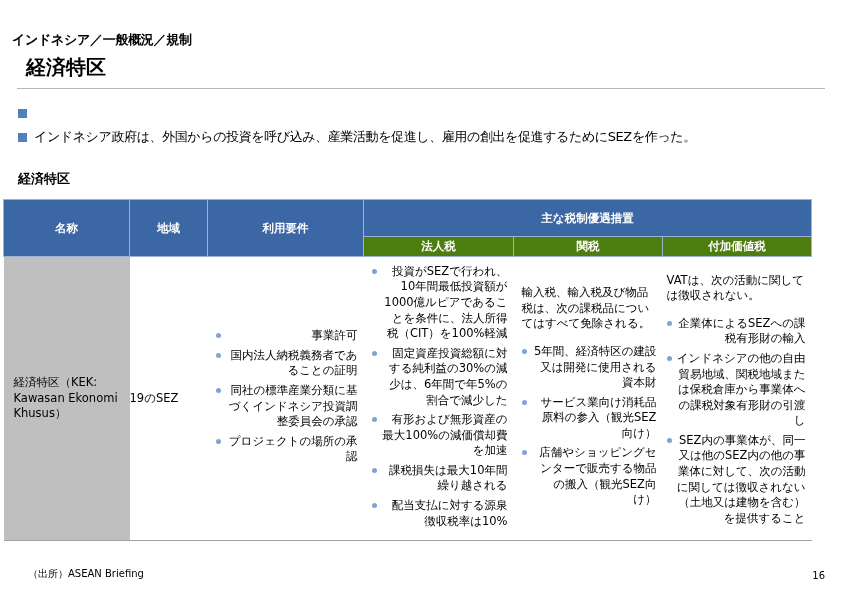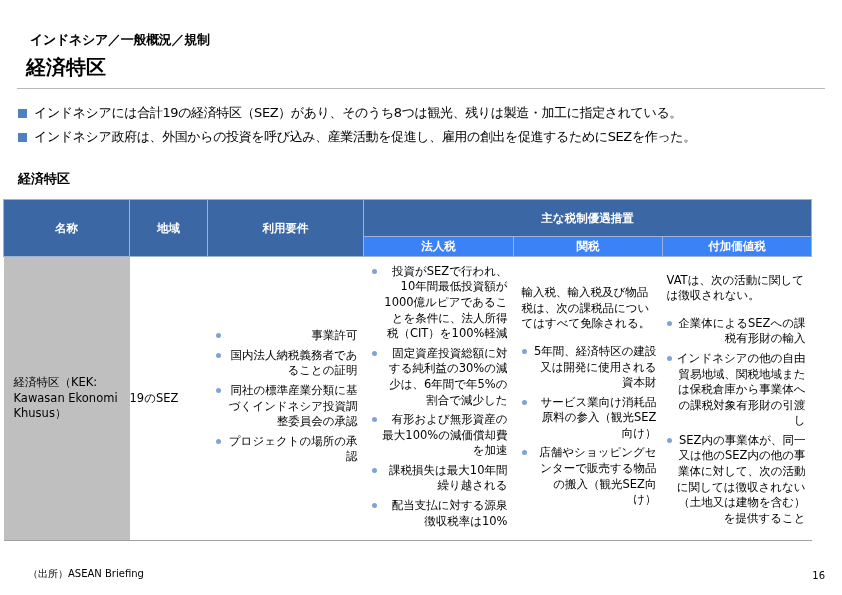--- a/index.html
+++ b/index.html
@@ -1,31 +1,31 @@
 <!DOCTYPE html>
 <html><head>
 <meta charset="utf-8">
 <style>
   * { box-sizing: border-box; margin: 0; padding: 0; }
   html, body { width: 842px; height: 595px; background: #ffffff; overflow: hidden; }
   body { position: relative; font-family: "DejaVu Sans", "Liberation Sans", sans-serif; color: #000; }
 
-  .breadcrumb { position: absolute; left: 30px; top: 31px; font-size: 13px; font-weight: bold; letter-spacing: -0.3px; }
+  .breadcrumb { position: absolute; left: 12px; top: 31px; font-size: 13px; font-weight: bold; letter-spacing: -0.3px; }
   .page-title { position: absolute; left: 26px; top: 54px; font-size: 20px; font-weight: bold; }
   .title-rule { position: absolute; left: 17px; top: 88px; width: 808px; height: 1px; background: #b8b8b8; }
 
   .bullets { position: absolute; left: 18px; top: 101px; width: 810px; }
   .bullet { display: flex; align-items: center; font-size: 13px; height: 24px; letter-spacing: -0.4px; white-space: nowrap; }
   .bullet .sq { width: 9px; height: 9px; background: #4f81bd; margin-right: 7px; flex: none; }
 
   .section-label { position: absolute; left: 18px; top: 170px; font-size: 13px; font-weight: bold; }
 
   table.sez { position: absolute; left: 3px; top: 199px; width: 808px; border-collapse: collapse; table-layout: fixed; }
   table.sez th { background: #3c67a5; color: #fff; font-size: 11.5px; font-weight: bold; text-align: center; border: 1px solid #9db3d6; }
-  table.sez th.sub { background: #3b82f6; height: 20px; }
+  table.sez th.sub { background: #4d7c0f; height: 20px; }
   table.sez th.main { height: 37px; }
   table.sez td { vertical-align: middle; font-size: 11.5px; line-height: 15.6px; border-bottom: 1px solid #a0a0a0; }
   td.name-cell { background: #bfbfbf; font-weight: normal; padding: 0 6px 0 10px; height: 284px; }
   td.region-cell { }
   td.req-cell { padding: 0 6px 0 8px; }
   td.tax-cell { padding: 0 6px 0 8px; }
   td.vat-cell { padding: 0 6px 0 4px; vertical-align: top; padding-top: 6px; }
 
   ul.dot { list-style: none; text-align: right; }
   ul.dot li { position: relative; padding-left: 9px; margin-bottom: 4px; }
@@ -38,21 +38,20 @@
 </head>
 <body>
 
 <div class="breadcrumb">インドネシア／一般概況／規制</div>
 <div class="page-title">経済特区</div>
 <div class="title-rule"></div>
 
 <div class="bullets">
   <div class="bullet">
     <span class="sq"></span>
-    <span>インドネシアには合計19の経済特区（SEZ）があり、そのうち8つは観光、残りは製造・加工に指定されている。</span>
   </div>
   <div class="bullet">
     <span class="sq"></span>
     <span>インドネシア政府は、外国からの投資を呼び込み、産業活動を促進し、雇用の創出を促進するためにSEZを作った。</span>
   </div>
 </div>
 
 <div class="section-label">経済特区</div>
 
 <table class="sez">

